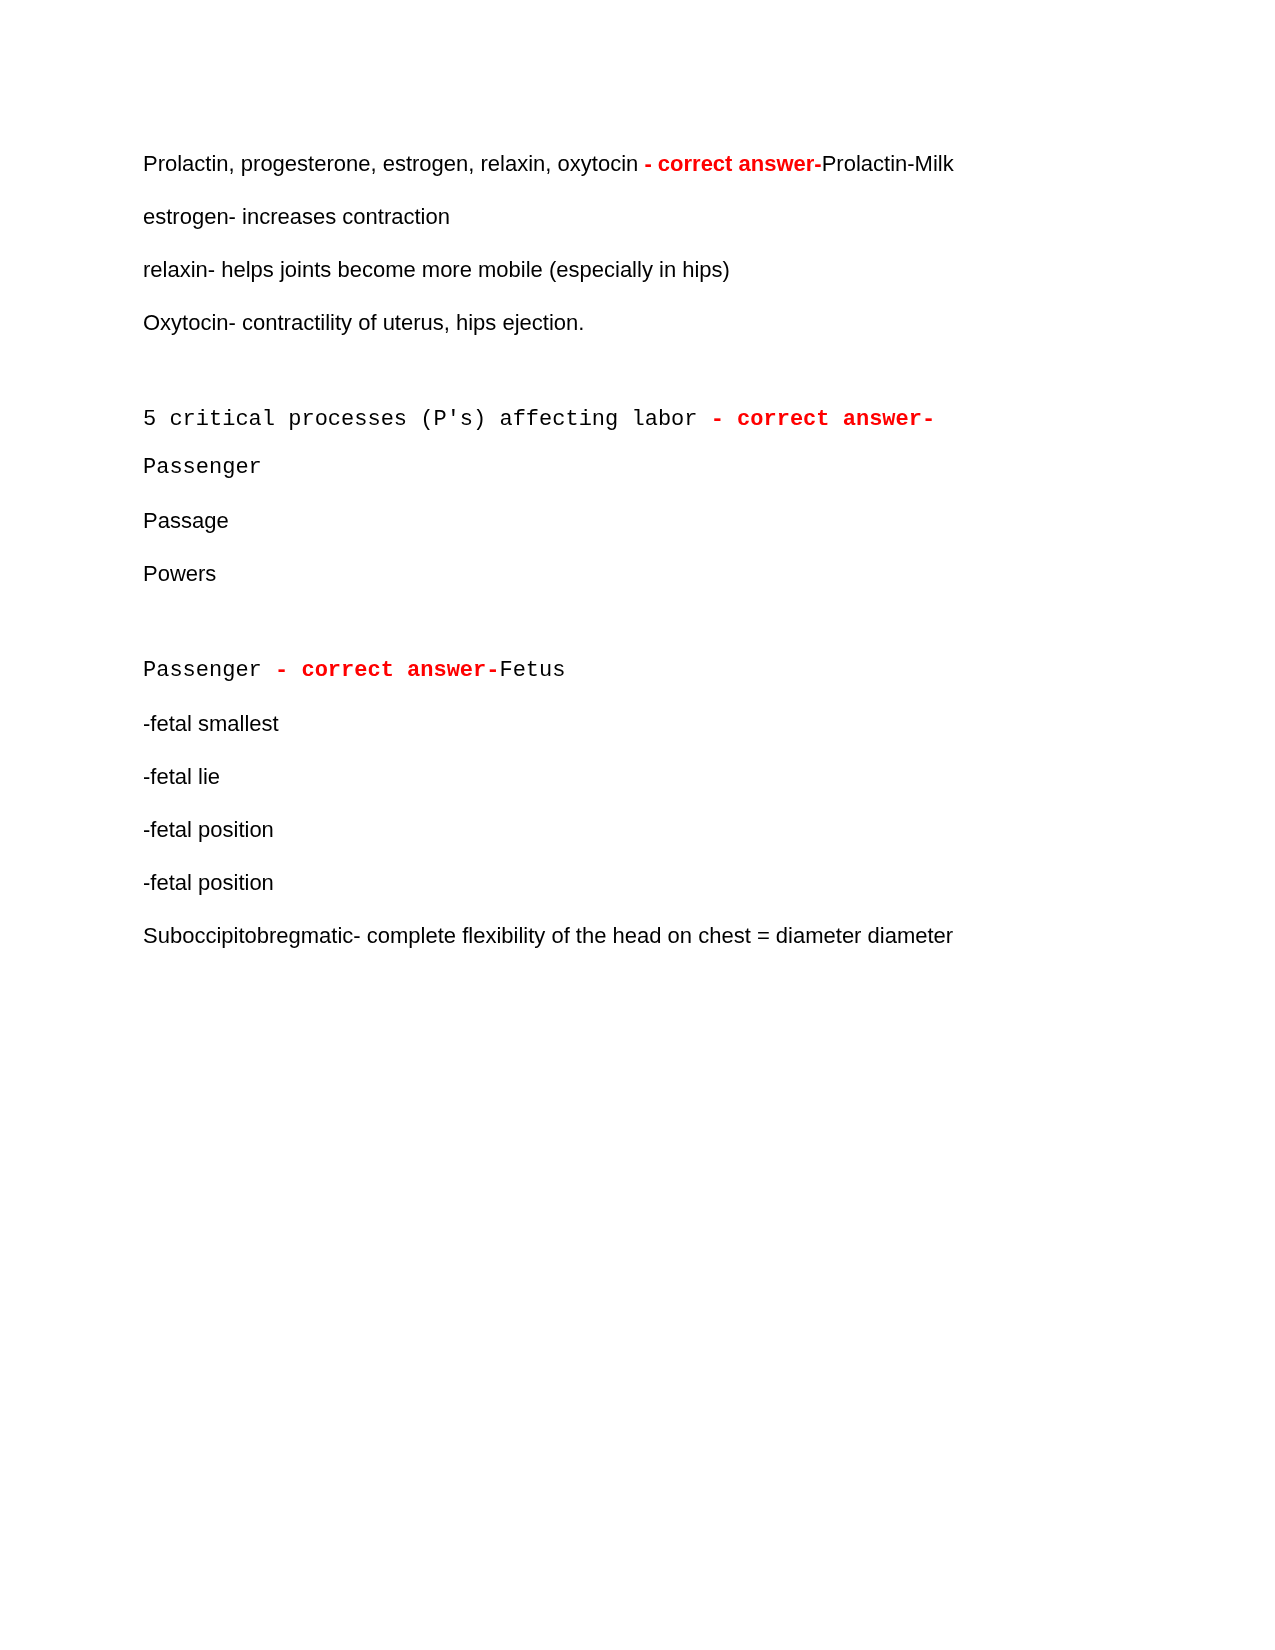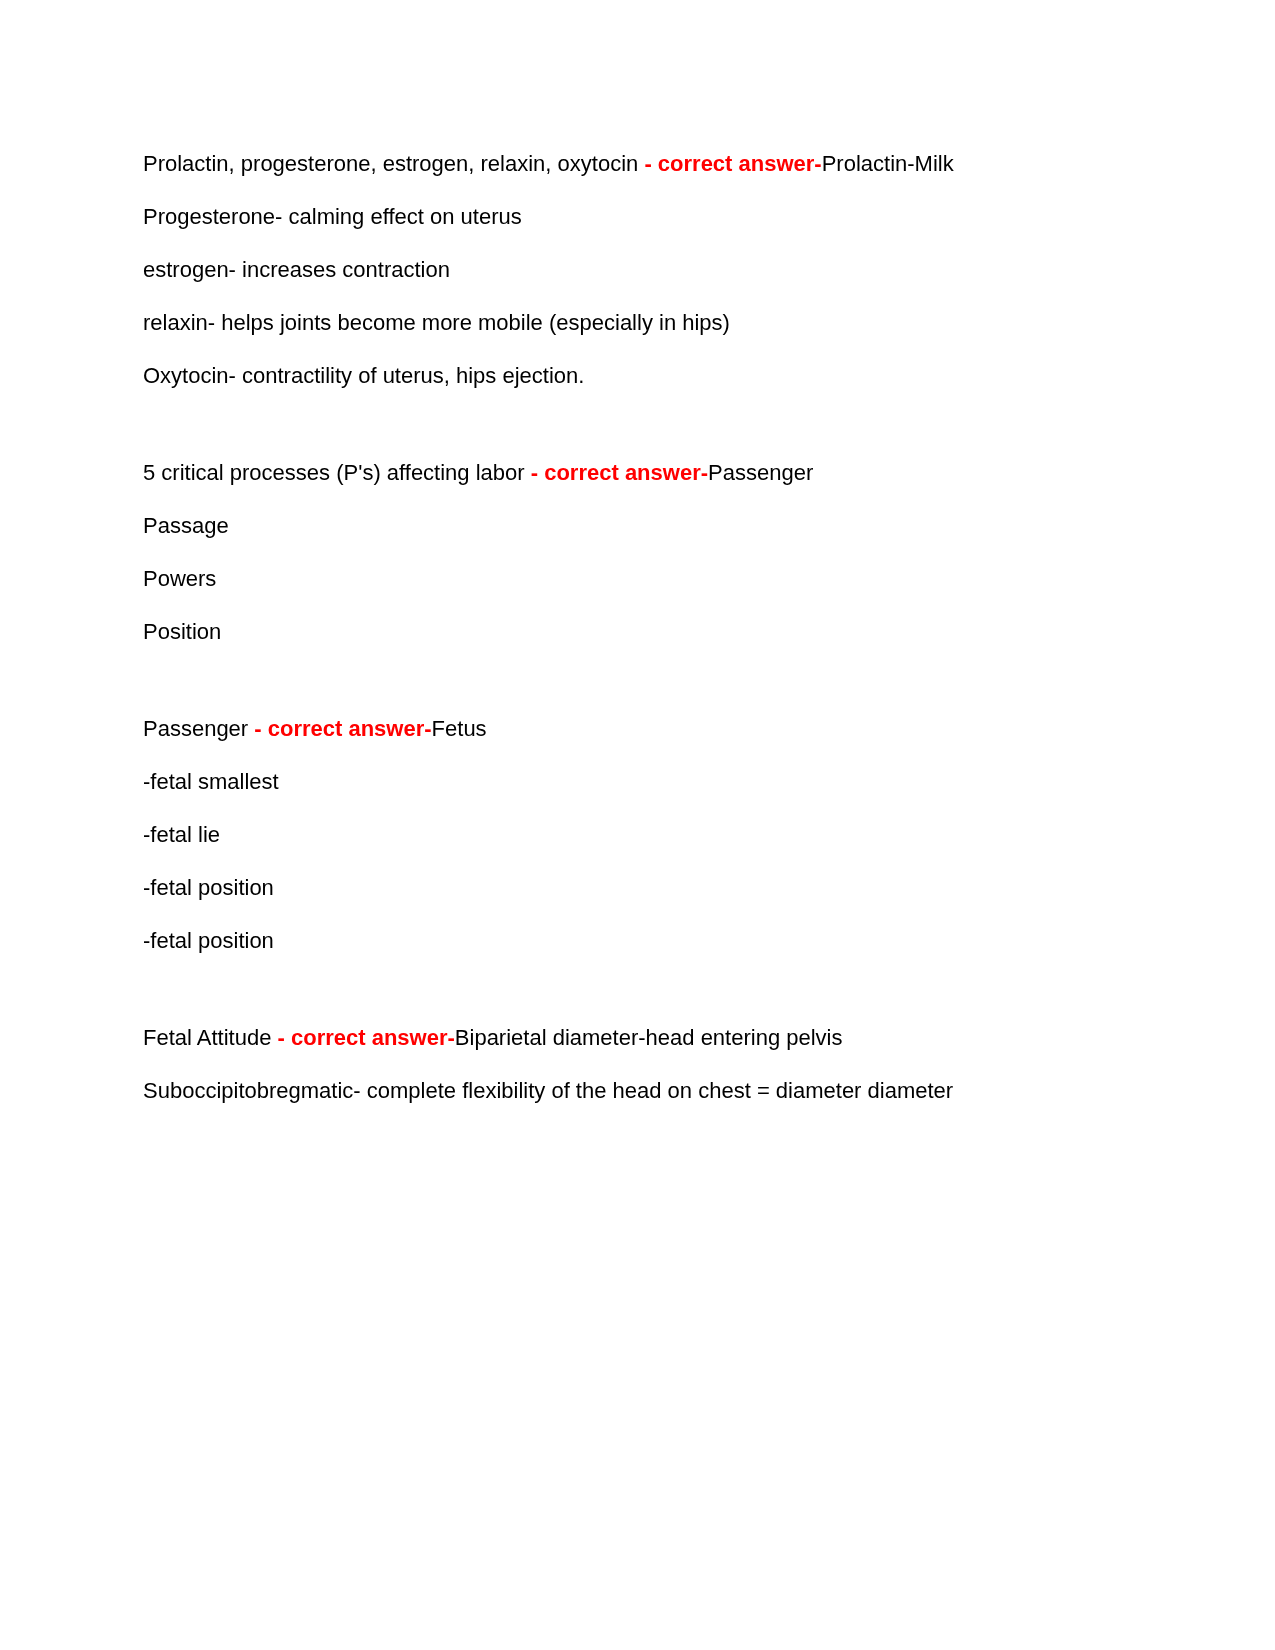--- a/index.html
+++ b/index.html
@@ -24,44 +24,42 @@
   }
   p.para {
     margin: 0 0 5px 0;
     font-size: 22px;
     line-height: 48px;
     font-weight: 400;
     word-wrap: break-word;
   }
   p.para.gap {
     margin-top: 49px;
+    font-family: Liberation Mono, monospace;
   }
   span.answer-marker {
     color: var(--highlight-color, #ff0000);
     font-weight: 700;
   }
   span.text-run {
     color: inherit;
   }
 </style>
 </head>
 <body>
 
 <div class="page" style="--page-bg: #ffffff; --text-color: #000000; --highlight-color: #ff0000;">
   <div class="doc-body">
       <p class="para"><span class="text-run">Prolactin, progesterone, estrogen, relaxin, oxytocin </span><span class="answer-marker">- correct answer-</span><span class="text-run">Prolactin-Milk</span></p>
-      <p class="para"><span class="text-run">Progesterone- calming effect on uterus</span></p>
       <p class="para"><span class="text-run">estrogen- increases contraction</span></p>
       <p class="para"><span class="text-run">relaxin- helps joints become more mobile (especially in hips)</span></p>
       <p class="para"><span class="text-run">Oxytocin- contractility of uterus, hips ejection.</span></p>
       <p class="para gap"><span class="text-run">5 critical processes (P's) affecting labor </span><span class="answer-marker">- correct answer-</span><span class="text-run">Passenger</span></p>
       <p class="para"><span class="text-run">Passage</span></p>
       <p class="para"><span class="text-run">Powers</span></p>
-      <p class="para"><span class="text-run">Position</span></p>
       <p class="para gap"><span class="text-run">Passenger </span><span class="answer-marker">- correct answer-</span><span class="text-run">Fetus</span></p>
       <p class="para"><span class="text-run">-fetal smallest</span></p>
       <p class="para"><span class="text-run">-fetal lie</span></p>
       <p class="para"><span class="text-run">-fetal position</span></p>
       <p class="para"><span class="text-run">-fetal position</span></p>
-      <p class="para gap"><span class="text-run">Fetal Attitude </span><span class="answer-marker">- correct answer-</span><span class="text-run">Biparietal diameter-head entering pelvis</span></p>
       <p class="para"><span class="text-run">Suboccipitobregmatic- complete flexibility of the head on chest = diameter diameter</span></p>
     </div>
 </div>
 
 </body></html>

